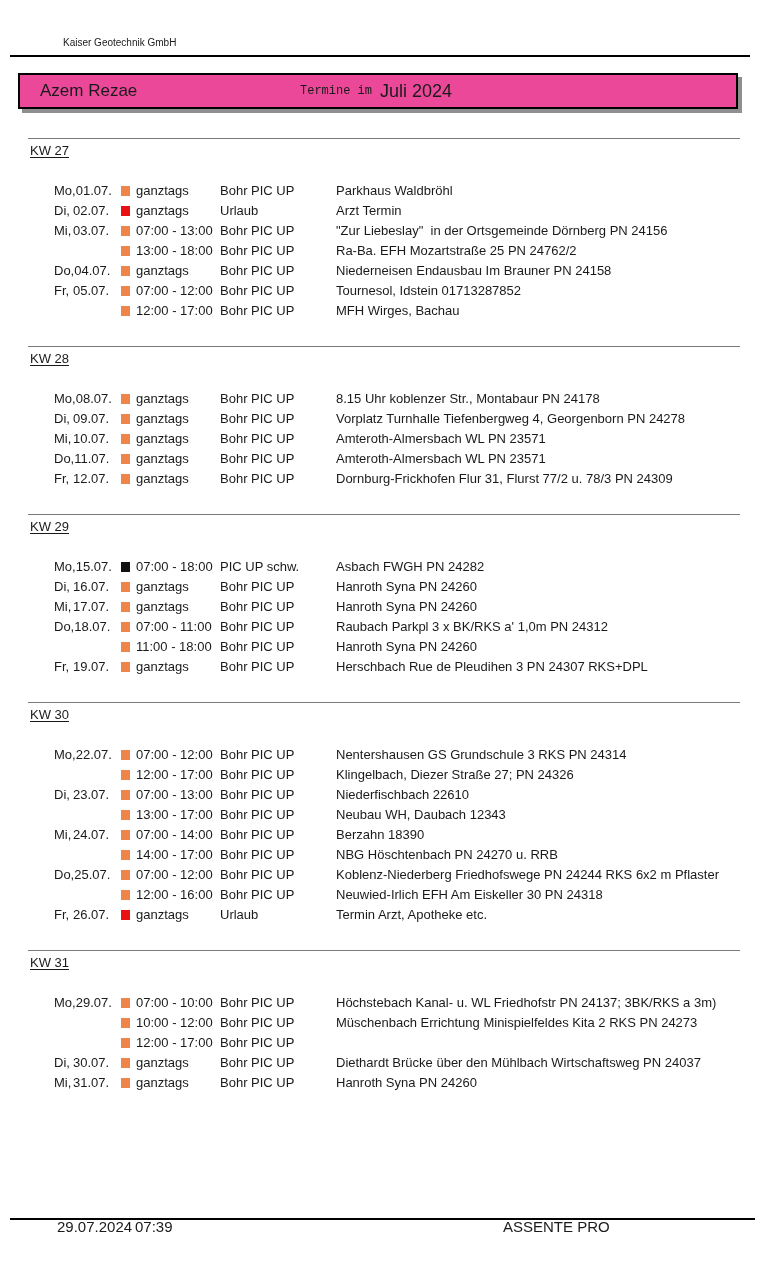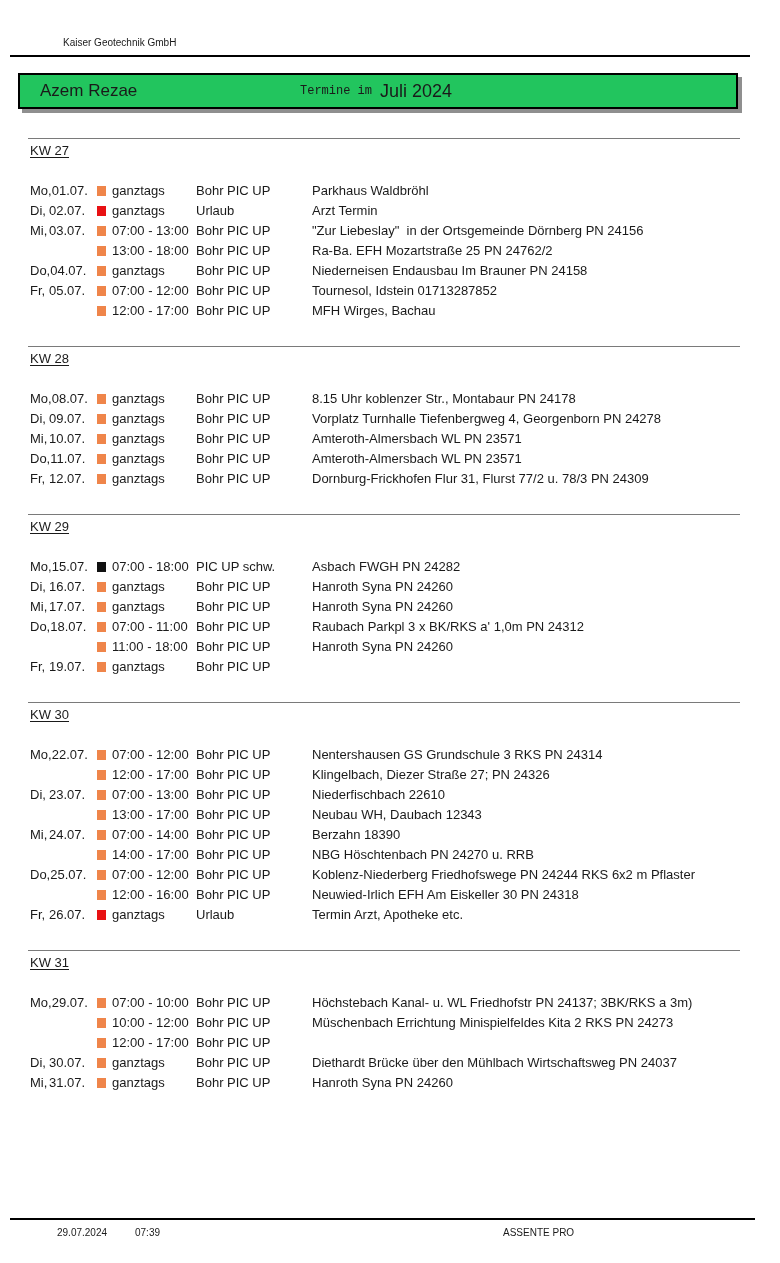--- a/index.html
+++ b/index.html
@@ -13,21 +13,21 @@
   }
   
   .letterhead { padding: 36px 0 0 63px; font-size: 10px; line-height: 14px; }
   .head-rule { margin: 5px 30px 0 10px; border-top: 2px solid #000; }
 
   
   .title-box {
     margin: 16px 42px 16px 18px;
     height: 36px;
     border: 2px solid #000;
-    background: #22c55e;
+    background: #ec4899;
     box-shadow: 4px 4px 0 0 #8f8f8f;
     display: flex;
     align-items: center;
   }
   .person { margin-left: 20px; font-size: 17px; width: 260px; white-space: nowrap; }
   .title-prefix { font-size: 12px; font-family: Liberation Mono, monospace; }
   .title-month { font-size: 18px; margin-left: 8px; white-space: nowrap; }
 
   
   #sections { margin-top: 29px; }
@@ -36,32 +36,32 @@
   .kw-label {
     margin: 4px 0 0 30px;
     font-size: 13px;
     line-height: 15px;
     display: inline-block;
     text-decoration: underline;
     text-underline-offset: 2px;
   }
   .rows { margin-top: 22px; }
   .row { display: flex; height: 20px; line-height: 20px; margin-left: 30px; font-size: 13px; }
-  .c-day  { width: 67px; white-space: nowrap; }
+  .c-day  { width: 67px; white-space: nowrap; margin-left: 24px; }
   .c-day .day { display: inline-block; min-width: 19px; }
   .c-mark { width: 15px; }
   .marker { display: inline-block; width: 9px; height: 10px; margin-top: 5px; }
   .c-time { width: 84px; white-space: nowrap; }
   .c-type { width: 116px; white-space: nowrap; }
   .c-desc { flex: 1; white-space: pre; }
 
   
   .footer { position: absolute; left: 0; right: 0; top: 1218px; }
   .footer-rule { border-top: 2px solid #000; margin: 0 25px 0 10px; }
-  .footer-row { position: relative; height: 20px; margin-top: 6px; font-size: 10px; line-height: 14px; }
+  .footer-row { position: relative; height: 20px; font-size: 15px; line-height: 14px; }
   .footer-date  { position: absolute; left: 57px;  white-space: pre; }
   .footer-time  { position: absolute; left: 135px; }
   .footer-brand { position: absolute; left: 503px; }
 </style>
 </head>
 <body>
 
 <div class="letterhead">
   <span>Kaiser Geotechnik GmbH</span>
 </div>
@@ -224,20 +224,21 @@
     <span class="c-time">11:00 - 18:00</span>
     <span class="c-type">Bohr PIC UP</span>
     <span class="c-desc">Hanroth Syna PN 24260</span>
   </div>
 
   <div class="row">
     <span class="c-day"><span class="day">Fr,</span><span class="date">19.07.</span></span>
     <span class="c-mark"><span class="marker" style="background: rgb(239, 133, 74);"></span></span>
     <span class="c-time">ganztags</span>
     <span class="c-type">Bohr PIC UP</span>
+    <span class="c-desc">Herschbach Rue de Pleudihen 3 PN 24307 RKS+DPL</span>
   </div>
 </div>
   </section>
 
   <section class="kw-section">
     <div class="section-rule"></div>
     <div class="kw-label">KW 30</div>
     <div class="rows">
   <div class="row">
     <span class="c-day"><span class="day">Mo,</span><span class="date">22.07.</span></span>

